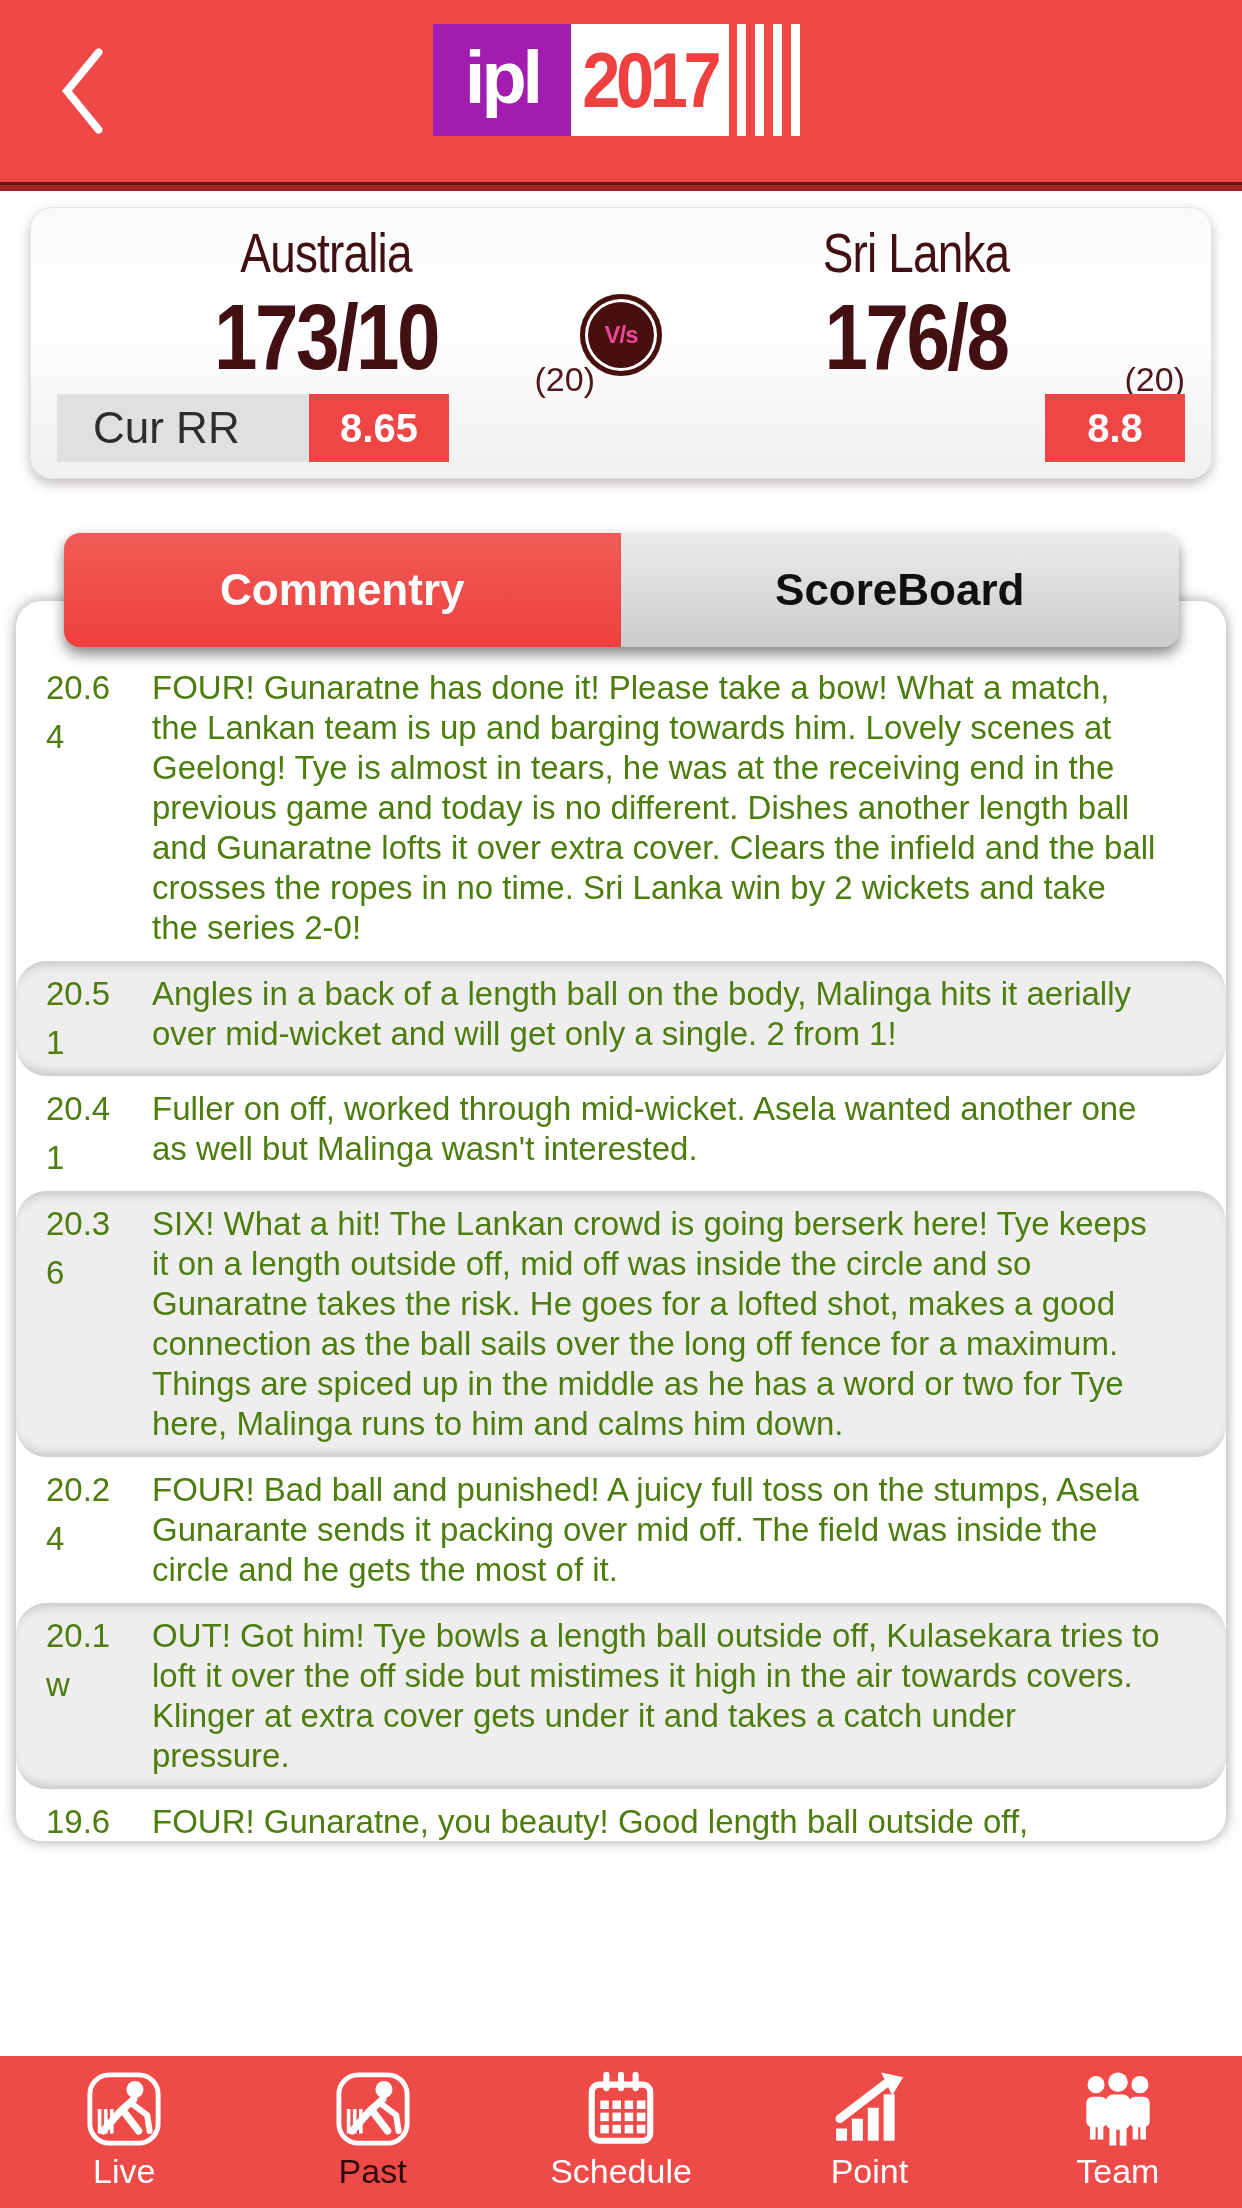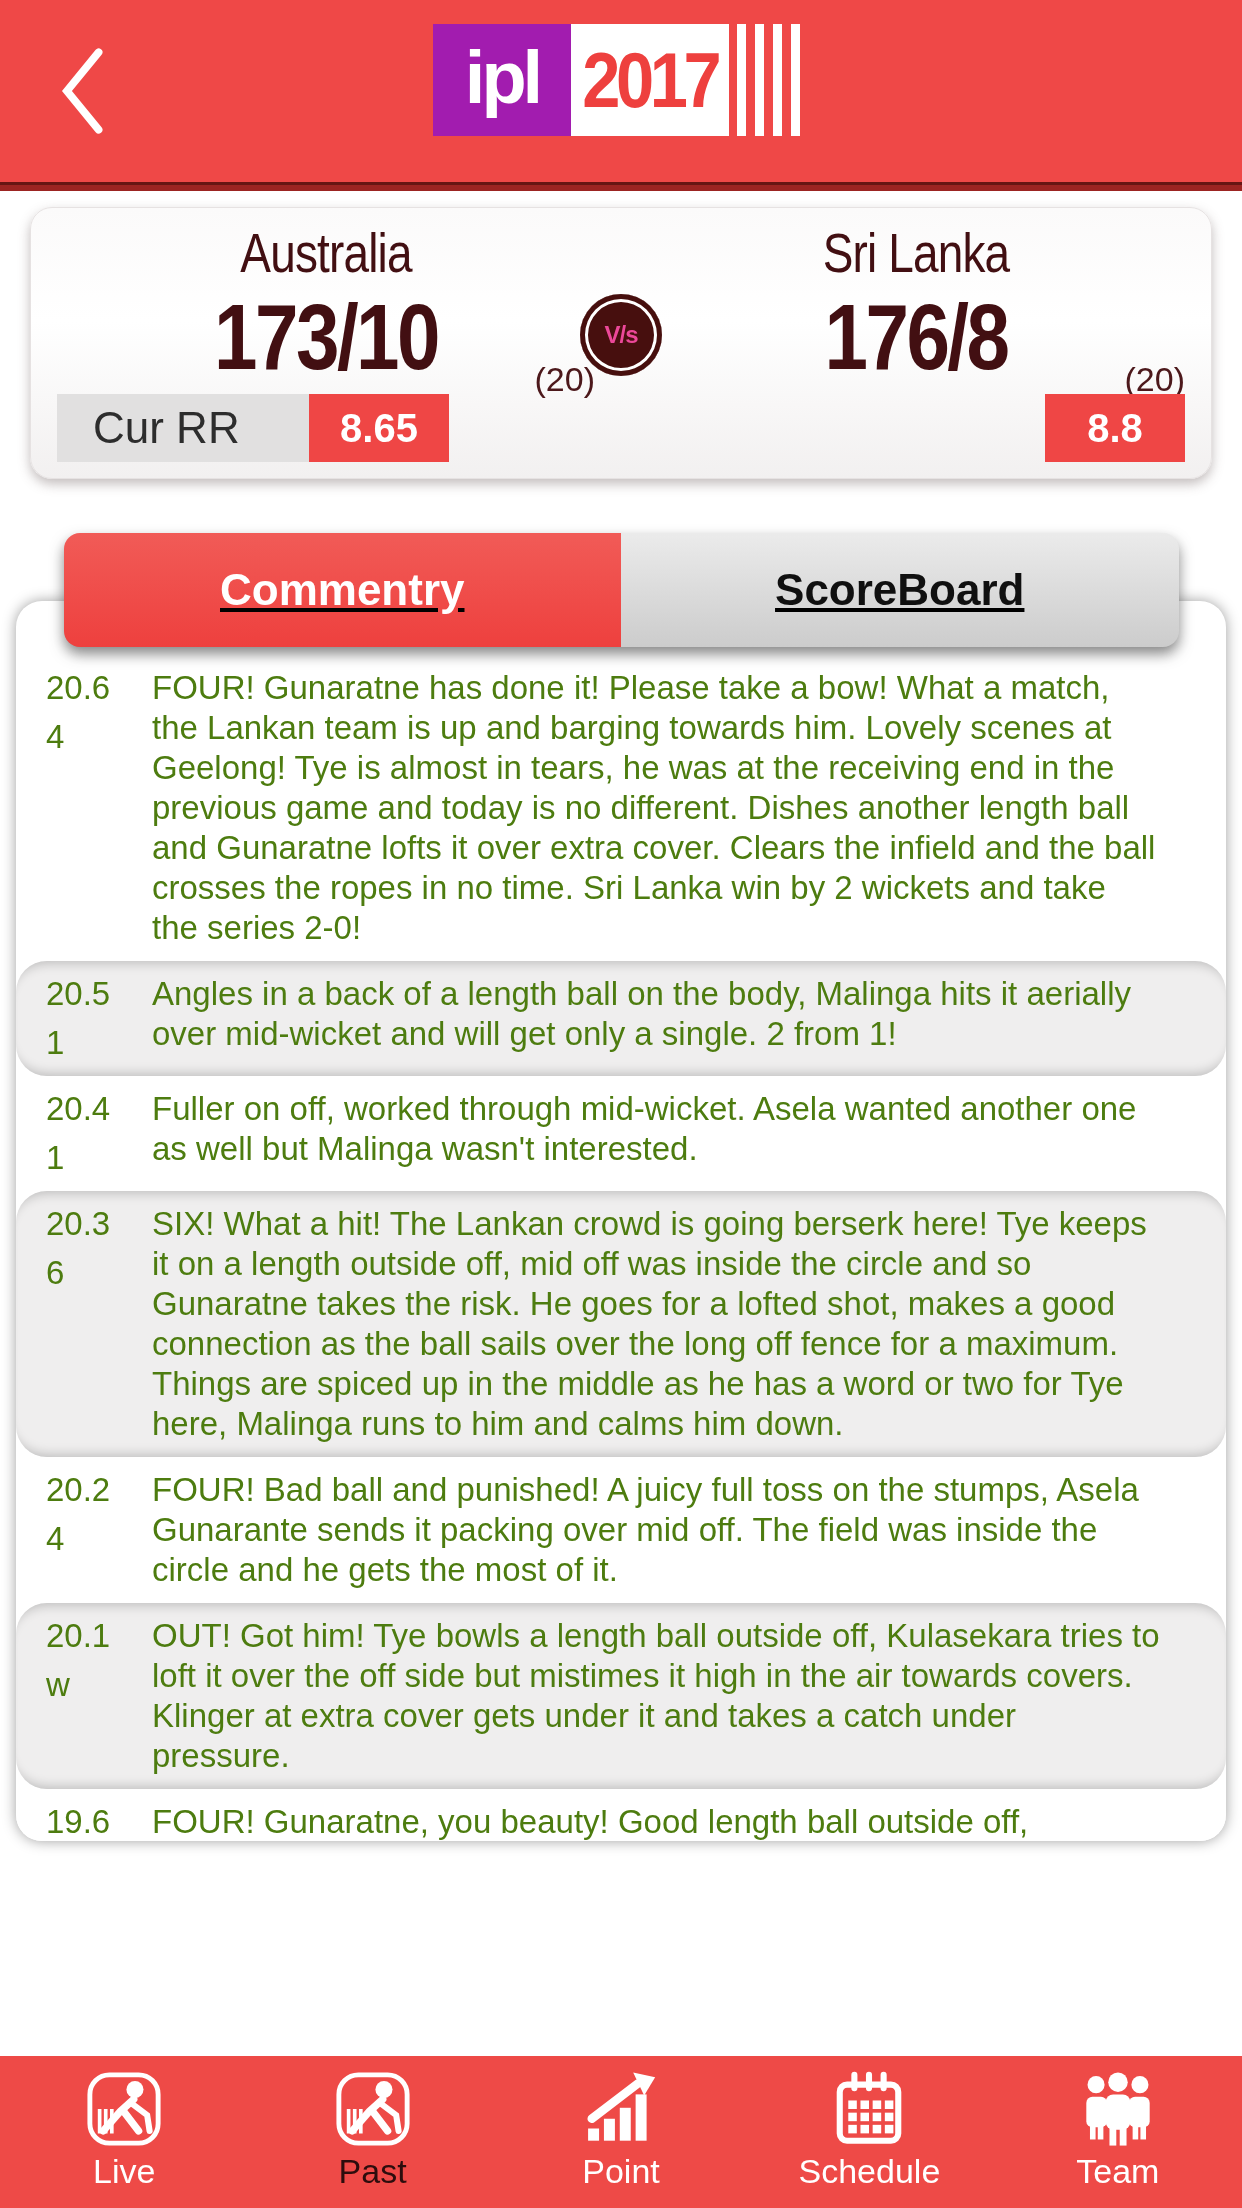--- a/index.html
+++ b/index.html
@@ -31,21 +31,21 @@
   .vs-badge{position:absolute;left:50%;top:86px;transform:translateX(-50%);width:82px;height:82px;border-radius:50%;
     background:#470f0e;color:#ec4899;display:flex;align-items:center;justify-content:center;
     font-size:24px;font-weight:bold;letter-spacing:-1px;
     box-shadow:inset 0 0 0 5px #470f0e, inset 0 0 0 8px #ffffff;}
   .rr-row{position:absolute;bottom:16px;left:26px;right:26px;display:flex;justify-content:space-between;}
   .rr-group{display:flex;}
   .rr-label{width:252px;height:68px;background:#e1e0e0;color:#2d2d2d;font-size:44px;display:flex;align-items:center;padding-left:36px;box-sizing:border-box;}
   .rr-value{width:140px;height:68px;background:#ef4645;color:#fff;font-size:40px;font-weight:bold;display:flex;align-items:center;justify-content:center;}
   
   .tabs{width:1115px;margin:52px auto 0;display:flex;height:114px;position:relative;z-index:3;
-    filter:drop-shadow(0 7px 7px rgba(35,35,35,.55));text-decoration:underline;}
+    filter:drop-shadow(0 7px 7px rgba(35,35,35,.55));}
   .tab{flex:1;display:flex;align-items:center;justify-content:center;font-size:44px;font-weight:bold;cursor:pointer;}
   .tab-active{background:linear-gradient(180deg,#f15b57,#ee403e);color:#fff;border-radius:16px 0 0 16px;}
   .tab-inactive{background:linear-gradient(180deg,#ebebeb,#cccccc);color:#101010;border-radius:0 16px 16px 0;}
   
   .commentary-card{margin:-46px 16px 0;height:1240px;background:#fff;border-radius:26px;
     box-shadow:0 0 14px rgba(0,0,0,.38);overflow:hidden;padding-top:54px;box-sizing:border-box;position:relative;z-index:1;}
   .comm-row{display:flex;padding:13px 30px;font-size:33px;line-height:40px;color:#4d7c0f;background:#fff;border-radius:31px;}
   .comm-row:nth-child(even){background:#efeeee;
     box-shadow:inset 0 12px 12px -10px rgba(0,0,0,.22), inset 0 -12px 12px -10px rgba(0,0,0,.22);}
   .over-col{width:92px;flex-shrink:0;}
@@ -189,35 +189,20 @@
       <svg viewBox="0 0 64 64" fill="none">
         <rect x="4" y="4" width="56" height="56" rx="16" stroke="#fff" stroke-width="4"></rect>
         <path d="M12 32 V52 M17 32 V52 M22 32 V52" stroke="#fff" stroke-width="3"></path>
         <circle cx="41" cy="16" r="7" fill="#fff"></circle>
         <path d="M40 24 L29 34 L15 50" stroke="#fff" stroke-width="6" stroke-linecap="round"></path>
         <path d="M31 33 L44 50" stroke="#fff" stroke-width="6" stroke-linecap="round"></path>
         <path d="M39 28 L51 37 L53 50" stroke="#fff" stroke-width="5" stroke-linecap="round"></path>
       </svg>
     </span>
     <span class="nav-label">Past</span>
-  </div>
-  <div class="nav-item">
-    <span class="nav-icon">
-      <svg viewBox="0 0 64 64" fill="none">
-        <g fill="#fff">
-          <rect x="5" y="48" width="9" height="10"></rect>
-          <rect x="18" y="40" width="9" height="18"></rect>
-          <rect x="31" y="31" width="9" height="27"></rect>
-          <rect x="44" y="20" width="9" height="38"></rect>
-        </g>
-        <path d="M8 40 L46 11" stroke="#fff" stroke-width="7" stroke-linecap="round"></path>
-        <polygon points="42,2 60,6 51,21" fill="#fff"></polygon>
-      </svg>
-    </span>
-    <span class="nav-label">Point</span>
   </div>
   <div class="nav-item">
     <span class="nav-icon">
       <svg viewBox="0 0 64 64" fill="none">
         <rect x="8" y="12" width="48" height="46" rx="6" stroke="#fff" stroke-width="5"></rect>
         <path d="M20 15 V4 M32 15 V4 M44 15 V4" stroke="#fff" stroke-width="5" stroke-linecap="round"></path>
         <g fill="#fff">
           <rect x="15" y="25" width="7" height="7"></rect>
             <rect x="25" y="25" width="7" height="7"></rect>
             <rect x="35" y="25" width="7" height="7"></rect>
@@ -230,20 +215,35 @@
             <rect x="25" y="45" width="7" height="7"></rect>
             <rect x="35" y="45" width="7" height="7"></rect>
             <rect x="45" y="45" width="7" height="7"></rect>
         </g>
       </svg>
     </span>
     <span class="nav-label">Schedule</span>
   </div>
   <div class="nav-item">
     <span class="nav-icon">
+      <svg viewBox="0 0 64 64" fill="none">
+        <g fill="#fff">
+          <rect x="5" y="48" width="9" height="10"></rect>
+          <rect x="18" y="40" width="9" height="18"></rect>
+          <rect x="31" y="31" width="9" height="27"></rect>
+          <rect x="44" y="20" width="9" height="38"></rect>
+        </g>
+        <path d="M8 40 L46 11" stroke="#fff" stroke-width="7" stroke-linecap="round"></path>
+        <polygon points="42,2 60,6 51,21" fill="#fff"></polygon>
+      </svg>
+    </span>
+    <span class="nav-label">Point</span>
+  </div>
+  <div class="nav-item">
+    <span class="nav-icon">
       <svg viewBox="0 0 64 64" fill="#fff">
         <circle cx="14" cy="12" r="7"></circle>
         <circle cx="50" cy="12" r="7"></circle>
         <circle cx="32" cy="10" r="8"></circle>
         <rect x="6" y="22" width="17" height="25" rx="5"></rect>
         <rect x="9" y="41" width="4.6" height="16"></rect>
         <rect x="15.4" y="41" width="4.6" height="16"></rect>
         <rect x="41" y="22" width="17" height="25" rx="5"></rect>
         <rect x="44" y="41" width="4.6" height="16"></rect>
         <rect x="50.4" y="41" width="4.6" height="16"></rect>

